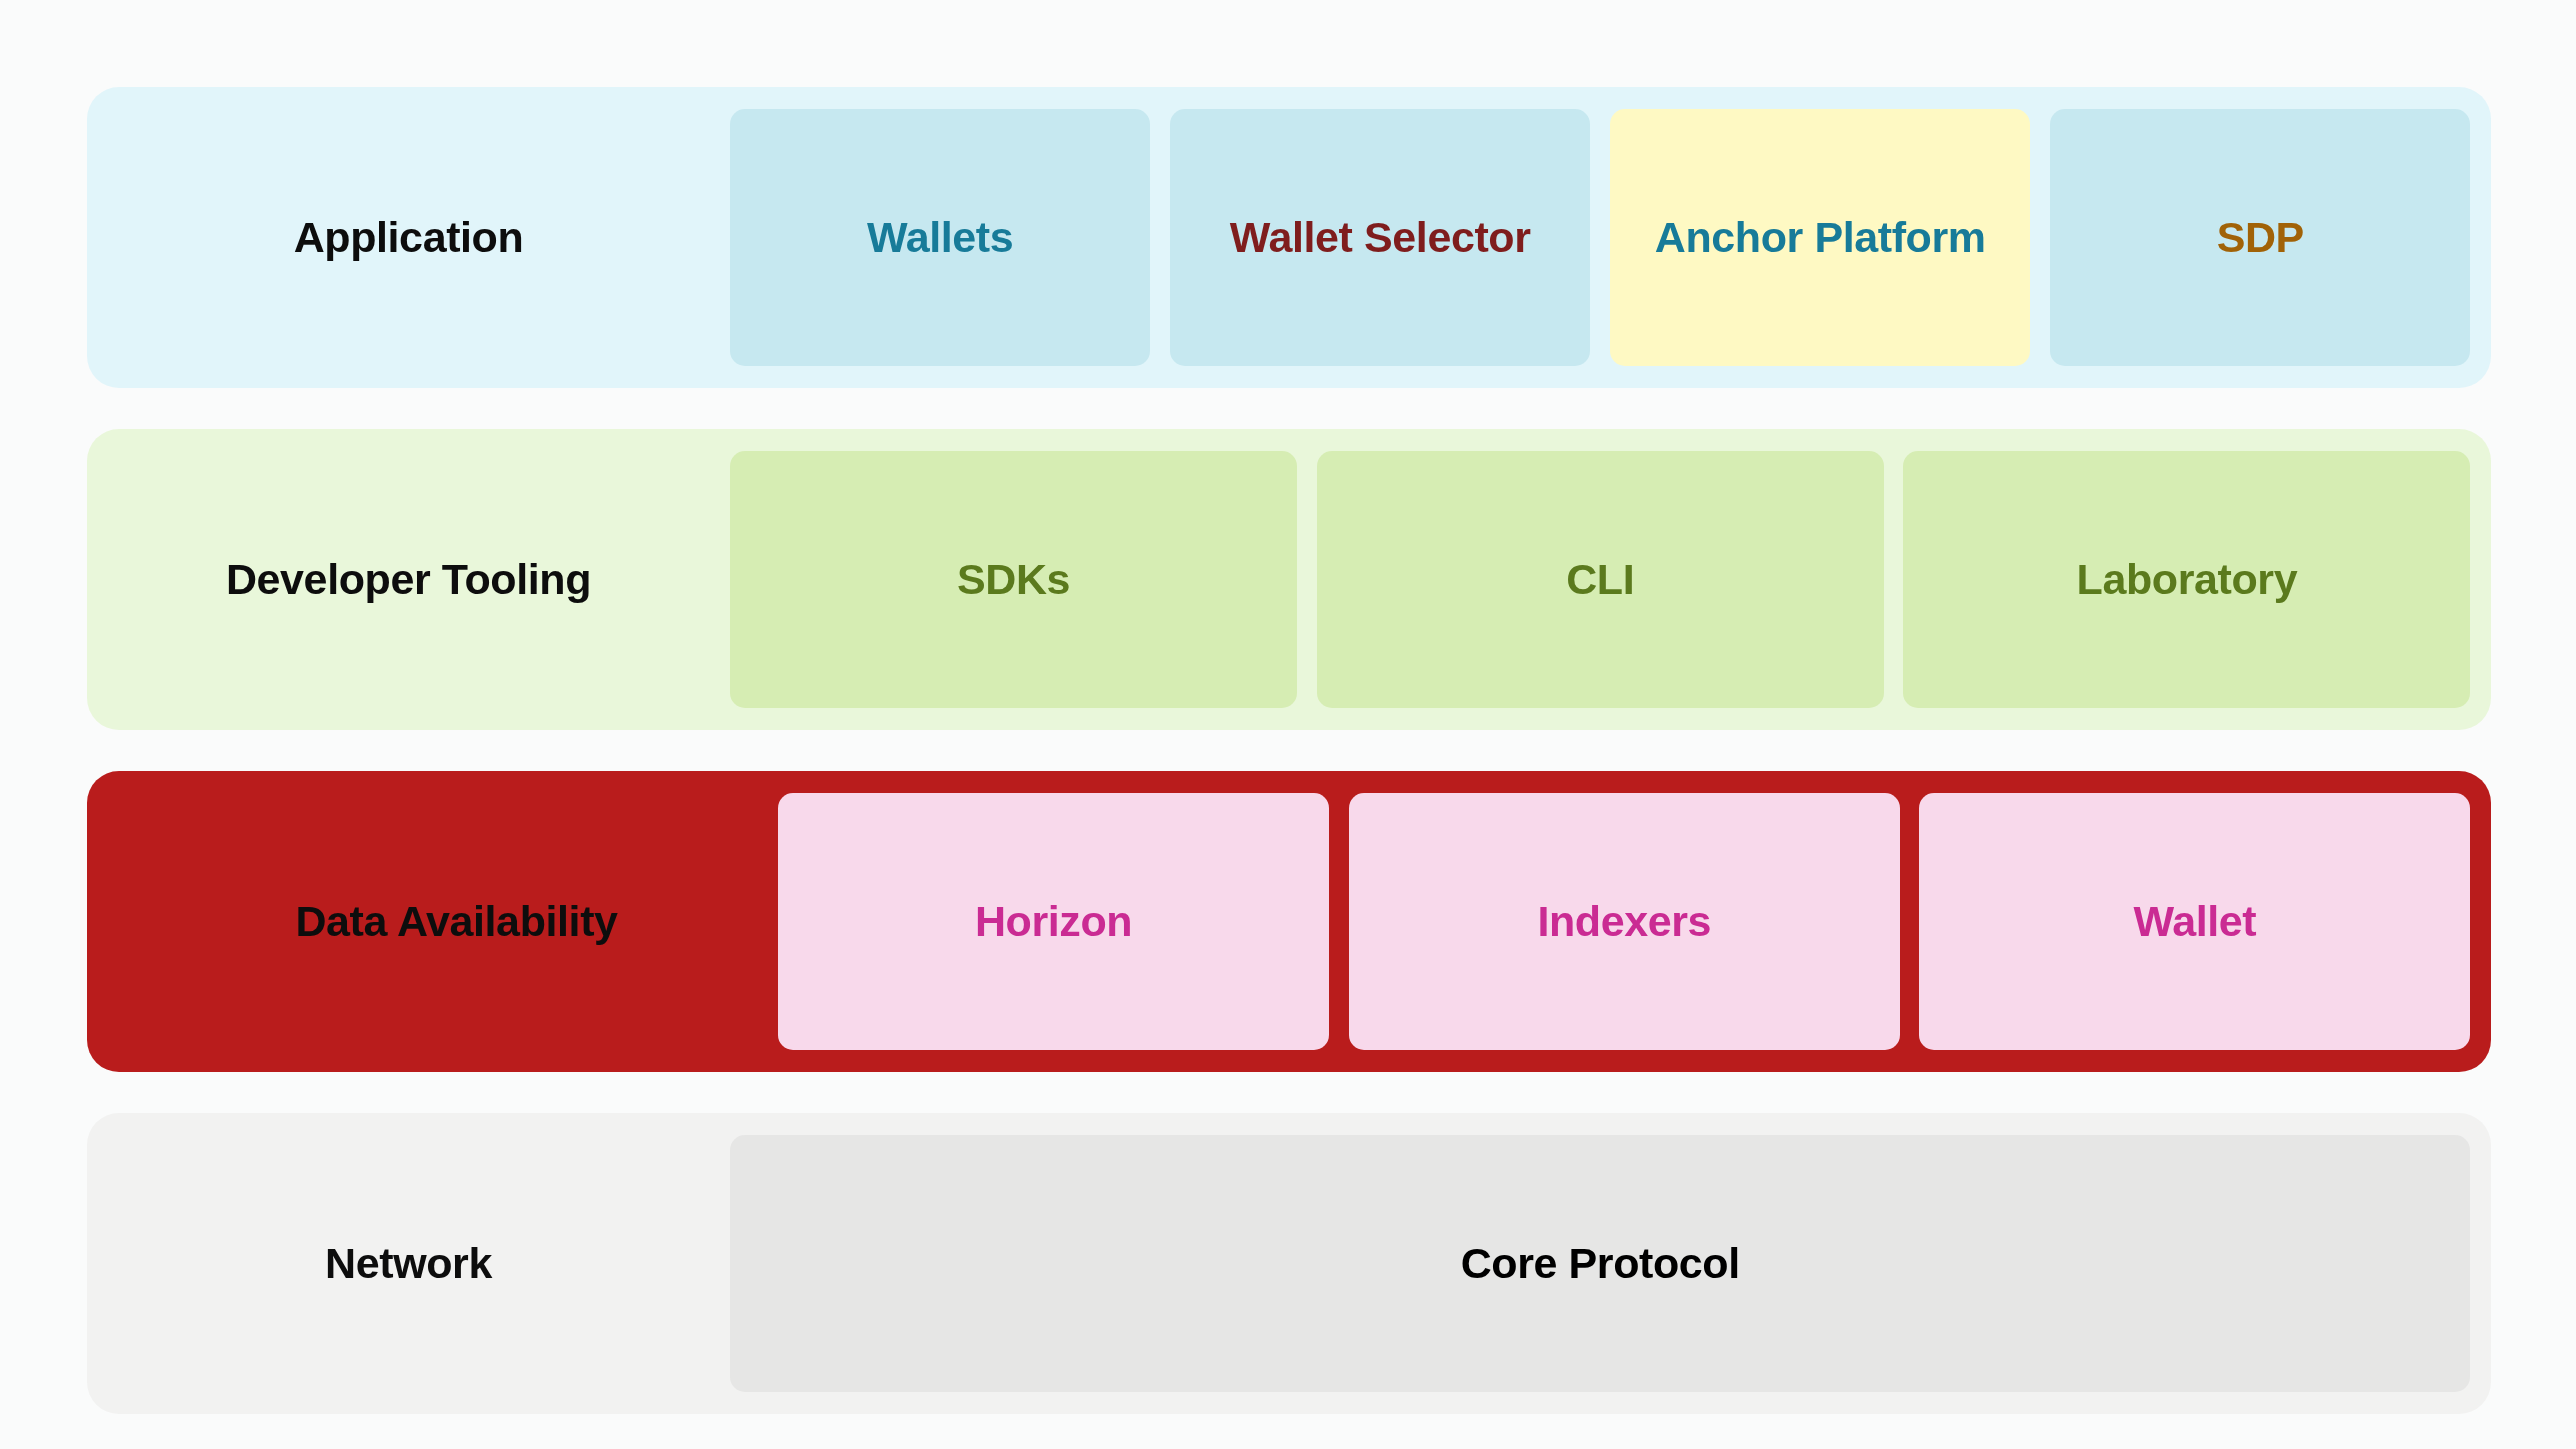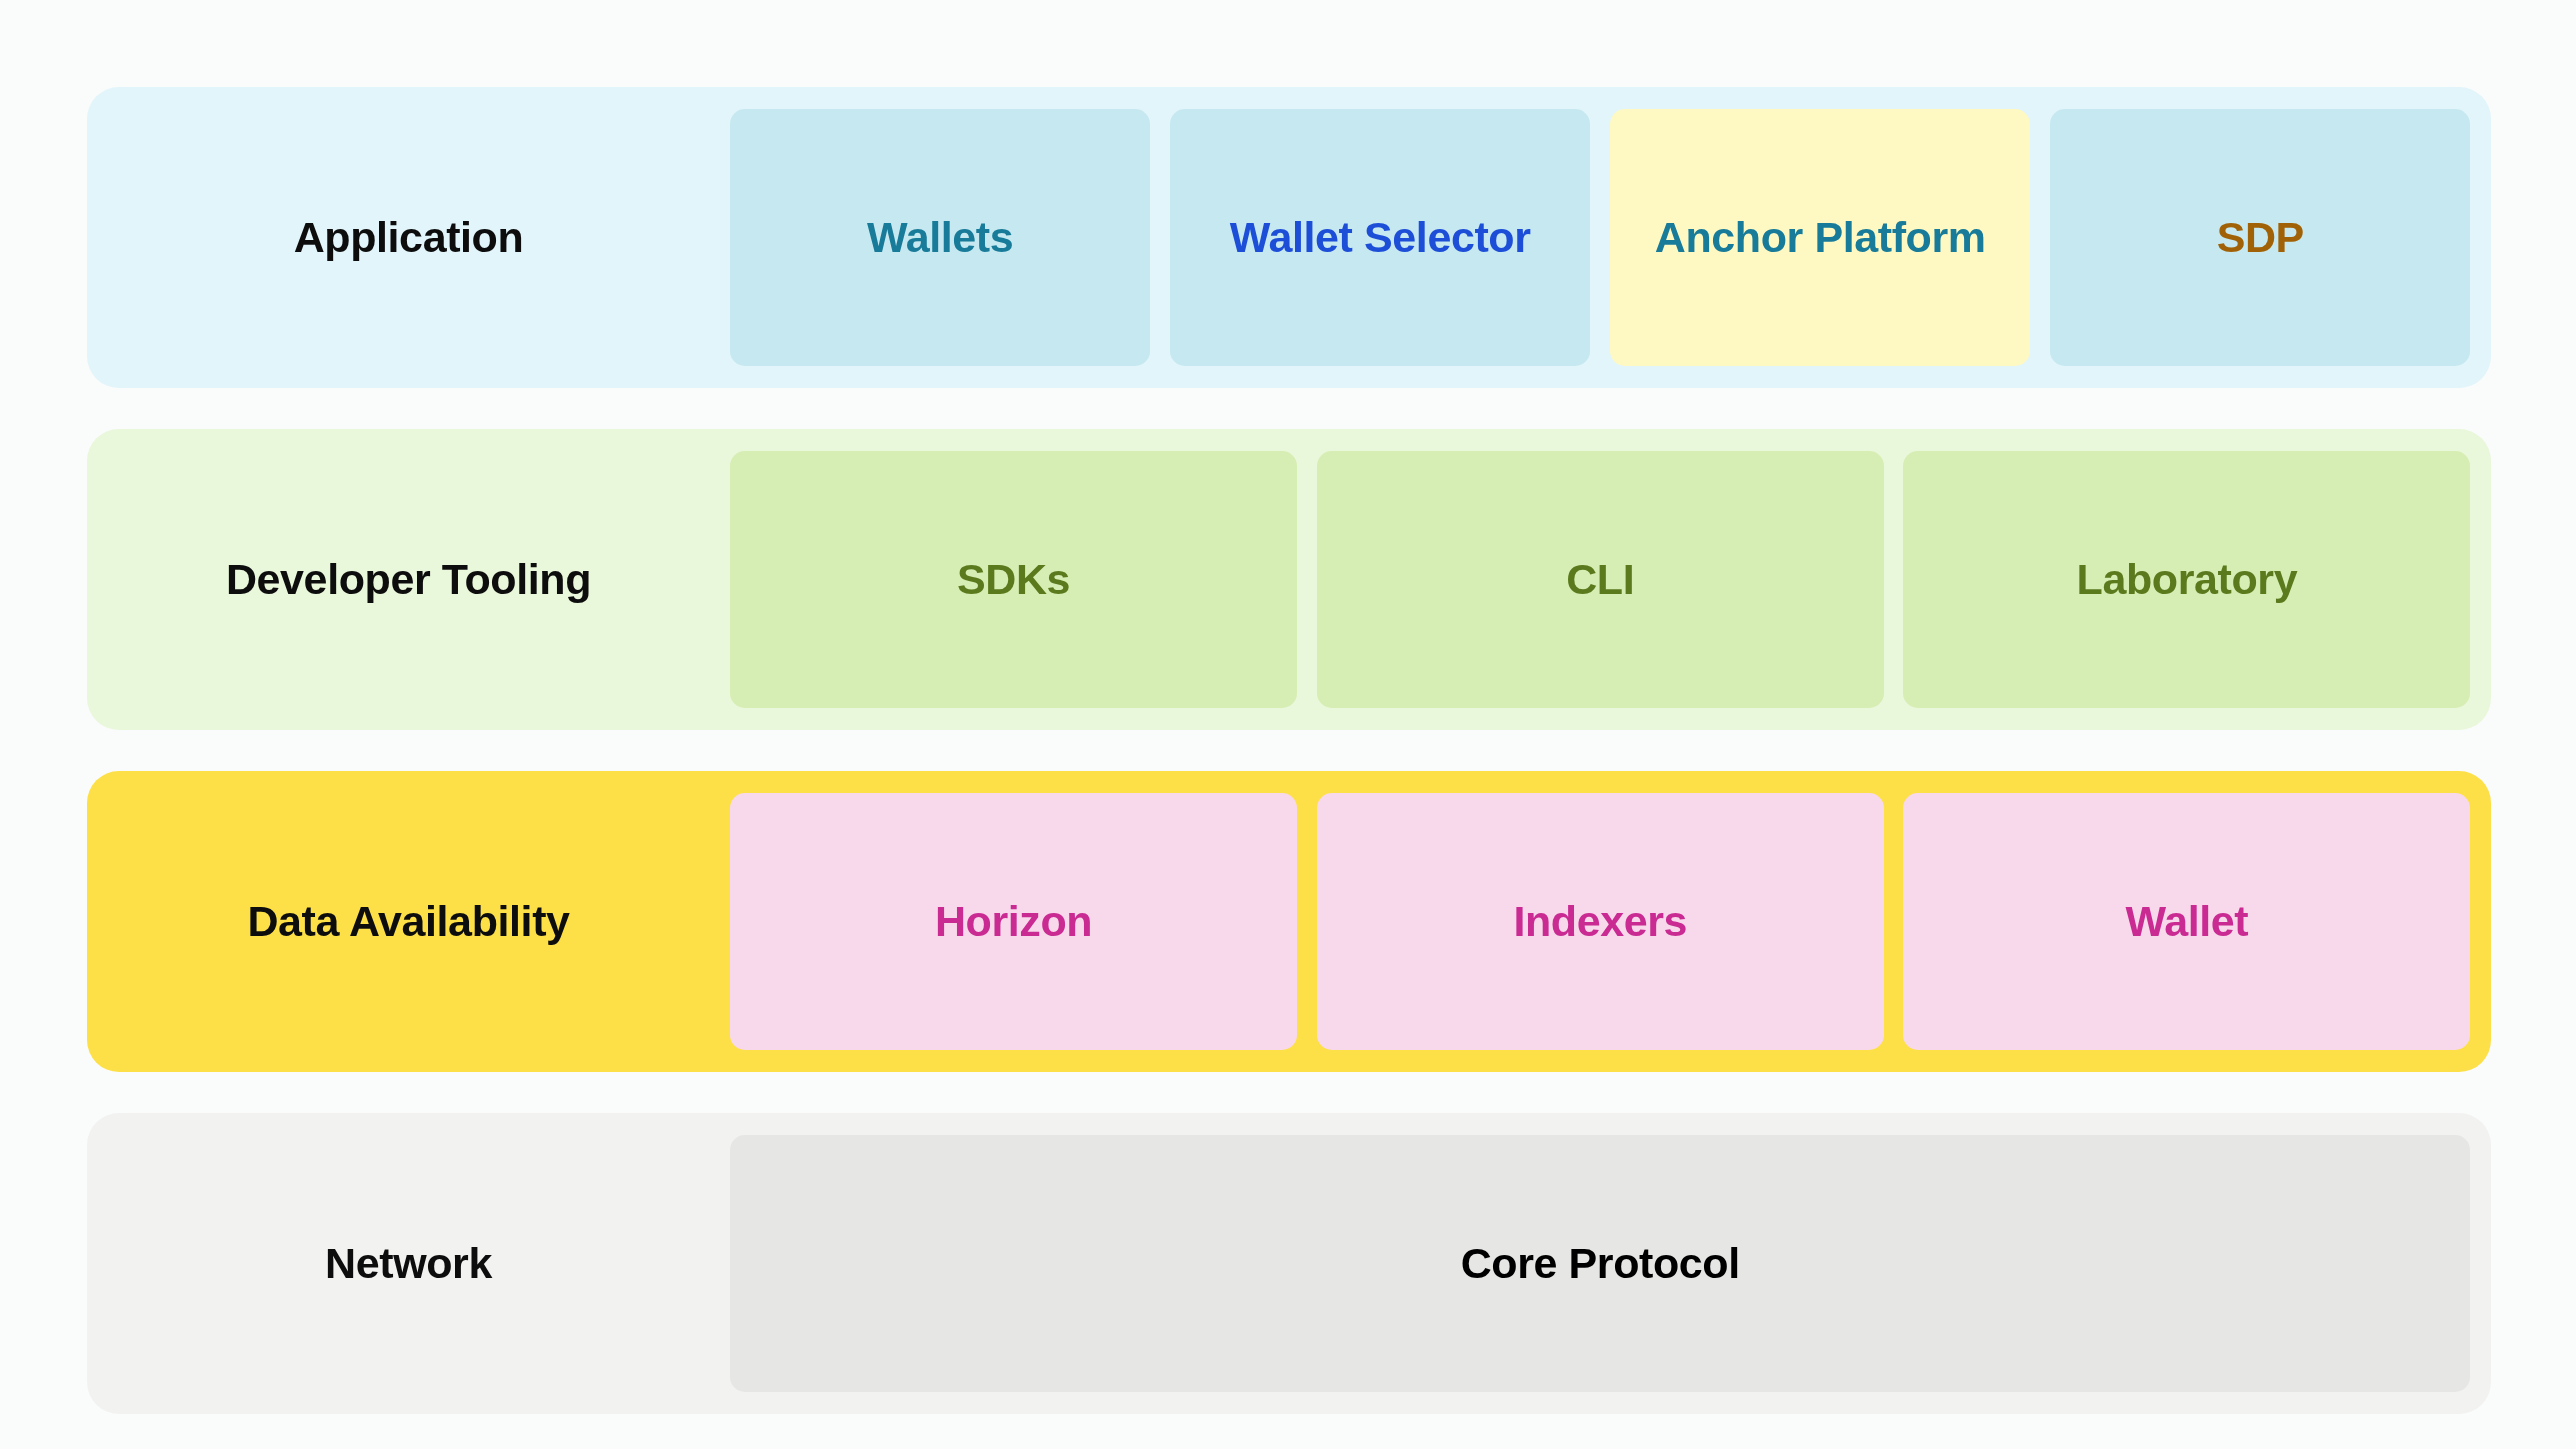--- a/index.html
+++ b/index.html
@@ -54,34 +54,34 @@
   }
 </style>
 </head>
 <body style="background: rgb(250, 251, 251); --label-color: #0d0d0d;">
 
 <main class="diagram">
     <section class="row" style="background: rgb(225, 245, 250);">
       <div class="row-label">Application</div>
       <div class="boxes">
         <div class="box" style="background: rgb(198, 232, 240); color: rgb(23, 123, 153);">Wallets</div>
-        <div class="box" style="background: rgb(198, 232, 240); color: #1d4ed8;">Wallet Selector</div>
+        <div class="box" style="background: rgb(198, 232, 240); color: #7f1d1d;">Wallet Selector</div>
         <div class="box" style="background: #fef9c3; color: rgb(23, 123, 153);">Anchor Platform</div>
         <div class="box" style="background: rgb(198, 232, 240); color: #a16207;">SDP</div>
       </div>
     </section>
     <section class="row" style="background: rgb(233, 247, 218);">
       <div class="row-label">Developer Tooling</div>
       <div class="boxes">
         <div class="box" style="background: rgb(214, 237, 179); color: rgb(91, 122, 29);">SDKs</div>
         <div class="box" style="background: rgb(214, 237, 179); color: rgb(91, 122, 29);">CLI</div>
         <div class="box" style="background: rgb(214, 237, 179); color: rgb(91, 122, 29);">Laboratory</div>
       </div>
     </section>
-    <section class="row" style="background: #fde047;">
+    <section class="row" style="background: #b91c1c; padding-left: 48px;">
       <div class="row-label">Data Availability</div>
       <div class="boxes">
         <div class="box" style="background: rgb(248, 217, 235); color: rgb(202, 43, 147);">Horizon</div>
         <div class="box" style="background: rgb(248, 217, 235); color: rgb(202, 43, 147);">Indexers</div>
         <div class="box" style="background: rgb(248, 217, 235); color: rgb(202, 43, 147);">Wallet</div>
       </div>
     </section>
     <section class="row" style="background: rgb(242, 242, 241);">
       <div class="row-label">Network</div>
       <div class="boxes">

